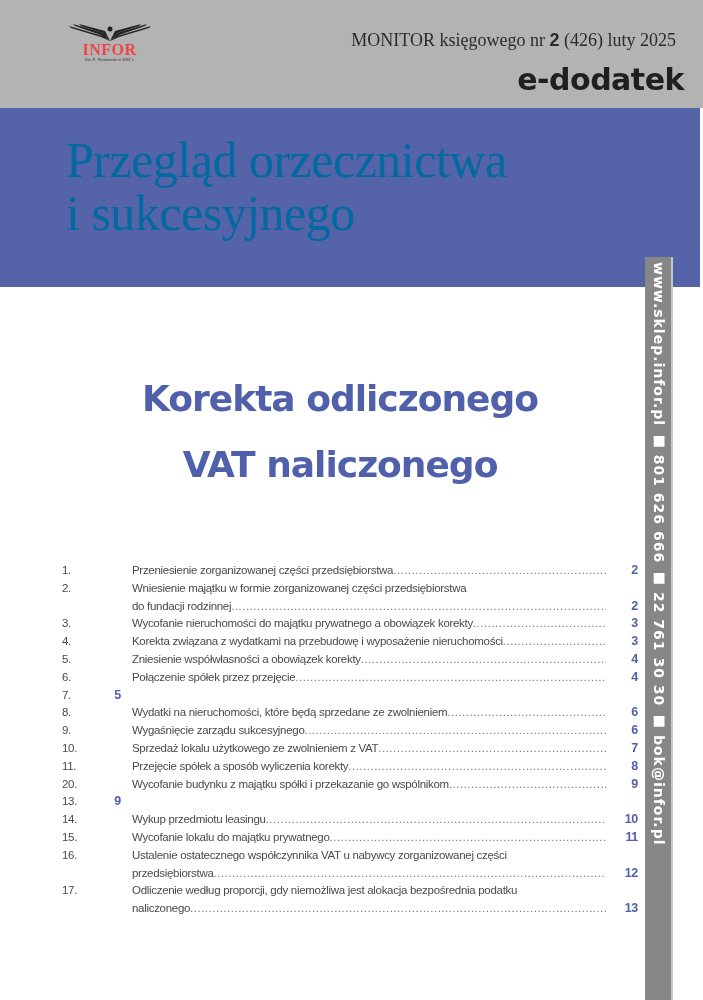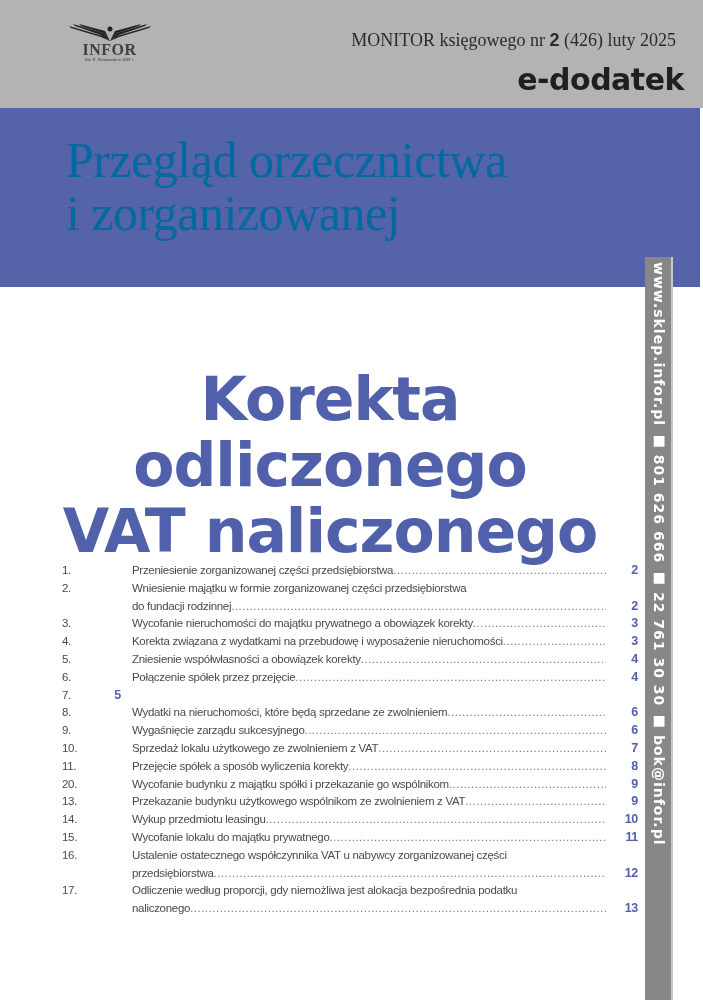--- a/index.html
+++ b/index.html
@@ -2,34 +2,34 @@
 <html><head>
 <meta charset="utf-8">
 <style>
   * { margin: 0; padding: 0; box-sizing: border-box; }
   html, body { width: 703px; height: 1000px; background: #ffffff; overflow: hidden; }
   body { position: relative; font-family: "Liberation Sans", sans-serif; }
 
   .top-band { position: absolute; left: 0; top: 0; width: 703px; height: 108px; background: #b3b3b3; }
   .logo { position: absolute; left: 62px; top: 24px; width: 95px; height: 50px; text-align: center; }
   .logo svg { display: block; margin: 0 auto; }
-  .logo-name { font-family: "Liberation Serif", serif; font-weight: bold; font-size: 16px; color: #404040; letter-spacing: 0.5px; line-height: 15px; }
+  .logo-name { font-family: "Liberation Serif", serif; font-weight: bold; font-size: 16px; color: #ef4444; letter-spacing: 0.5px; line-height: 15px; }
   .logo-sub { font-size: 4px; color: #333; line-height: 5px; }
 
   .masthead { position: absolute; right: 27px; top: 30px; font-family: "Liberation Serif", serif; font-size: 18px; color: #2b2b2b; white-space: nowrap; }
   .masthead .issue-num { font-family: "Liberation Sans", sans-serif; font-weight: bold; }
   .edodatek { position: absolute; right: 19px; top: 62px; font-family: "DejaVu Sans", sans-serif; font-weight: bold; font-size: 30px; color: #1f1f1f; letter-spacing: -0.5px; }
 
   .blue-band { position: absolute; left: 0; top: 108px; width: 700px; height: 179px; background: #5563a8; }
   .series-title { position: absolute; left: 66px; top: 134px; font-family: "Liberation Serif", serif; color: #0369a1; font-size: 50px; line-height: 53px; letter-spacing: -0.5px; }
 
   .side-strip { position: absolute; left: 645px; top: 257px; width: 28px; height: 743px; background: #878787; border-right: 2px solid #c8c8c8; }
   .side-text { position: absolute; left: 651px; top: 262px; writing-mode: vertical-rl; font-family: "DejaVu Sans", sans-serif; font-weight: bold; font-size: 14px; color: #ffffff; letter-spacing: 1px; white-space: nowrap; }
 
-  .main-title { position: absolute; left: 30px; width: 600px; top: 366px; text-align: center; font-family: "DejaVu Sans", sans-serif; font-weight: bold; font-size: 60px; line-height: 66px; color: #5160aa; letter-spacing: -1px; }
+  .main-title { position: absolute; left: 40px; width: 600px; top: 366px; text-align: center; font-family: "DejaVu Sans", sans-serif; font-weight: bold; font-size: 36px; line-height: 66px; color: #5160aa; letter-spacing: -1px; }
 
   .toc { position: absolute; left: 62px; top: 562px; width: 580px; }
   .toc-row { display: flex; font-size: 11.5px; color: #4a4a4a; line-height: 17.8px; letter-spacing: -0.3px; }
   .toc-num { width: 27px; flex: none; }
   .toc-text { flex: 1; position: relative; overflow: hidden; margin-left: 43px; }
   .toc-line { display: flex; white-space: nowrap; }
   .toc-line .t { flex: none; }
   .toc-line .dots { flex: 1; overflow: hidden; white-space: nowrap; color: #777; }
   .toc-line .dots::after { content: "........................................................................................................................................................................................"; letter-spacing: 0.5px; }
   .toc-page { width: 36px; flex: none; text-align: right; color: #5160aa; font-weight: bold; font-size: 12.5px; padding-right: 4px; align-self: flex-end; }
@@ -54,21 +54,21 @@
   <div class="logo-name">INFOR</div>
   <div class="logo-sub">Zał. R. Pankowski w 1987 r.</div>
 </div>
 
 <div class="masthead"><span>MONITOR księgowego nr </span><span class="issue-num">2</span><span> (426) luty 2025</span></div>
 <div class="edodatek">e-dodatek</div>
 
 <div class="blue-band"></div>
 <div class="series-title">
   <div>Przegląd orzecznictwa</div>
-  <div>i zorganizowanej</div>
+  <div>i sukcesyjnego</div>
 </div>
 
 <div class="side-strip"></div>
 <div class="side-text">www.sklep.infor.pl ■ 801 626 666 ■ 22 761 30 30 ■ bok@infor.pl</div>
 
 <div class="main-title">
   <div>Korekta odliczonego</div>
   <div>VAT naliczonego</div>
 </div>
 
@@ -185,26 +185,20 @@
       <div class="toc-text">
         <div class="toc-line">
           <span class="t">Wycofanie budynku z majątku spółki i przekazanie go wspólnikom</span>
           <span class="dots"></span>
         </div>
       </div>
       <div class="toc-page">9</div>
     </div>
     <div class="toc-row">
       <div class="toc-num">13.</div>
-      <div class="toc-text">
-        <div class="toc-line">
-          <span class="t">Przekazanie budynku użytkowego wspólnikom ze zwolnieniem z VAT</span>
-          <span class="dots"></span>
-        </div>
-      </div>
       <div class="toc-page">9</div>
     </div>
     <div class="toc-row">
       <div class="toc-num">14.</div>
       <div class="toc-text">
         <div class="toc-line">
           <span class="t">Wykup przedmiotu leasingu</span>
           <span class="dots"></span>
         </div>
       </div>

